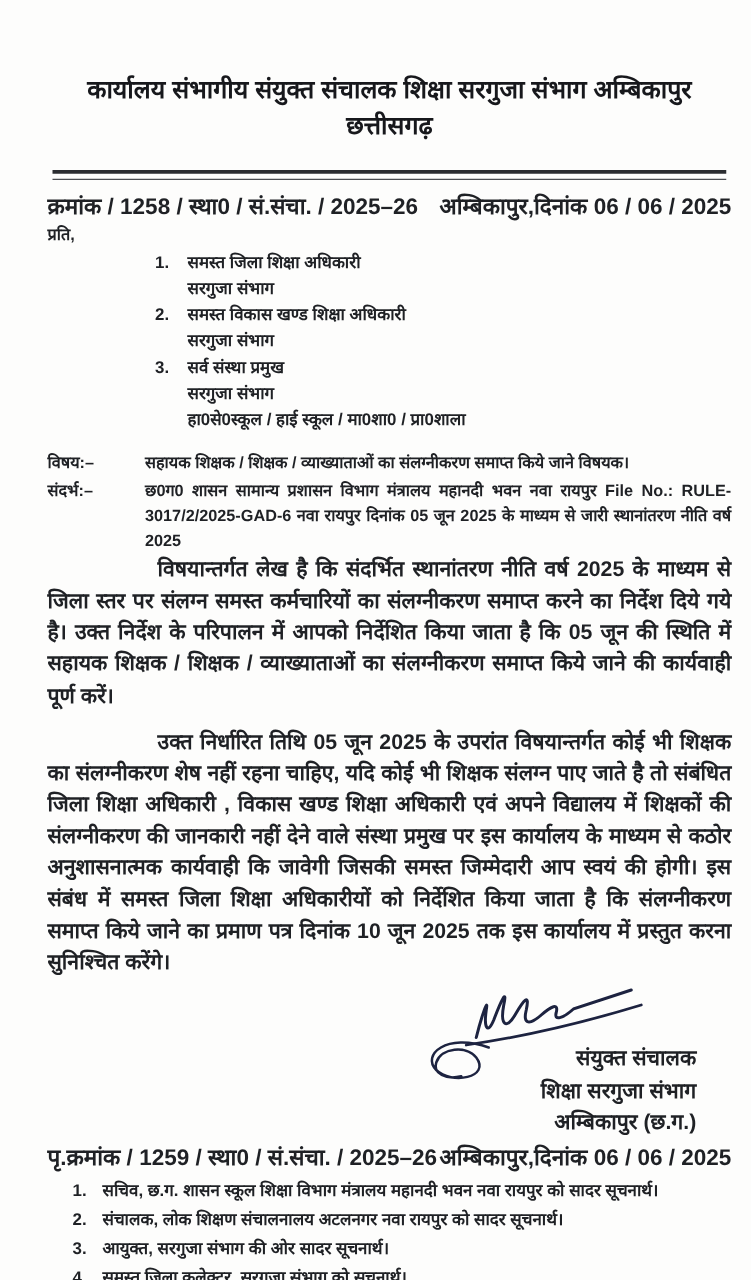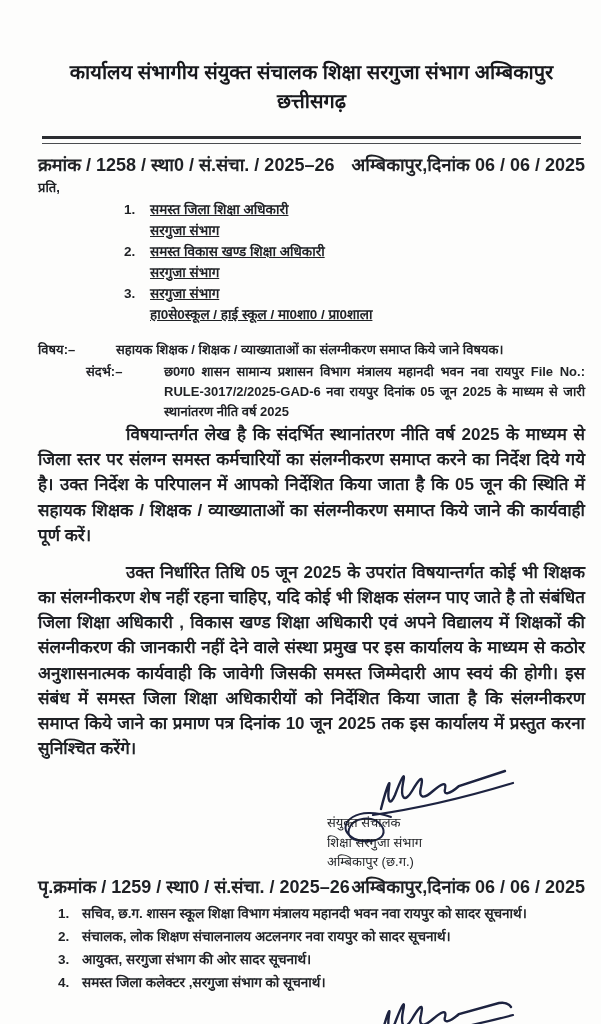--- a/index.html
+++ b/index.html
@@ -21,33 +21,33 @@
   .rule-wrap { margin:20px 4px 8px 4px; }
   .rule-thick { height:3px; background:#2b2d31; }
   .rule-thin  { height:1px; background:#4a4c50; margin-top:4px; }
 
   .ref-row { display:flex; justify-content:space-between; font-weight:700; font-size:18px; margin-top:4px; }
   .salutation { font-weight:700; font-size:13px; margin-top:2px; }
 
   .addr-list { margin:4px 0 0 86px; font-weight:700; font-size:13.5px; line-height:1.55; }
   .addr-item { display:flex; }
   .addr-num { width:26px; flex:0 0 26px; }
-  .addr-lines div { white-space:pre-wrap;text-decoration:underline; }
+  .addr-lines div { white-space:pre-wrap; }
 
   .label-row { display:flex; margin-top:14px; font-weight:700; font-size:13px; line-height:1.55;justify-content:center; }
   .label-col { flex:0 0 78px; }
   .label-text { flex:1; text-align:justify; }
-  .ref-label-row { margin-top:2px;margin-left:48px; }
+  .ref-label-row { margin-top:2px; }
 
   .separator { text-align:center; font-weight:700; font-size:14px; margin:6px 0 4px 0; letter-spacing:1px; }
 
   .para { font-weight:700; font-size:17px; line-height:1.48; text-align:justify; text-indent:88px; }
   .para + .para { margin-top:12px; }
 
-  .sig-block { position:relative; width:230px; margin-left:auto; margin-right:28px; text-align:left; font-weight:400; font-size:13px; line-height:1.5; }
+  .sig-block { position:relative; width:230px; margin-left:auto; margin-right:28px; text-align:right; font-weight:700; font-size:17px; line-height:1.5; }
   .sig-block-1 { margin-top:2px; }
   .sig-block-2 { margin-top:-4px; }
   .sig-svg { display:block; margin:0 auto -6px auto; }
   .scribble-svg { position:absolute; left:8px; top:44px; }
   .sig-lines { position:relative; z-index:2; }
 
   .ref-row-2 { margin-top:2px; }
 
   .cc-list { margin:4px 0 0 20px; font-weight:700; font-size:13.5px; line-height:1.72; }
   .cc-item { display:flex; }
@@ -88,20 +88,21 @@
       <div class="addr-item">
         <span class="addr-num">2.</span>
         <span class="addr-lines">
           <div>समस्त विकास खण्ड शिक्षा अधिकारी</div>
           <div>सरगुजा संभाग</div>
         </span>
       </div>
       <div class="addr-item">
         <span class="addr-num">3.</span>
         <span class="addr-lines">
+          <div>सर्व संस्था प्रमुख</div>
           <div>सरगुजा संभाग</div>
           <div>हा0से0स्कूल / हाई स्कूल / मा0शा0 / प्रा0शाला</div>
         </span>
       </div>
     </div>
 
     <div class="label-row">
       <span class="label-col">विषय:–</span>
       <span class="label-text">सहायक शिक्षक / शिक्षक / व्याख्याताओं का संलग्नीकरण समाप्त किये जाने विषयक।</span>
     </div>

